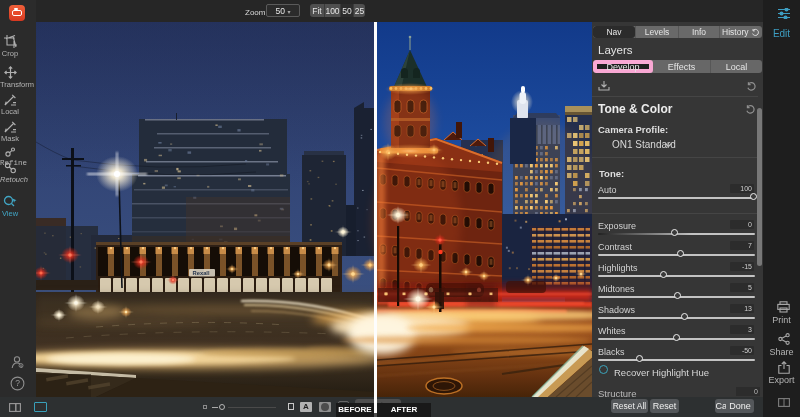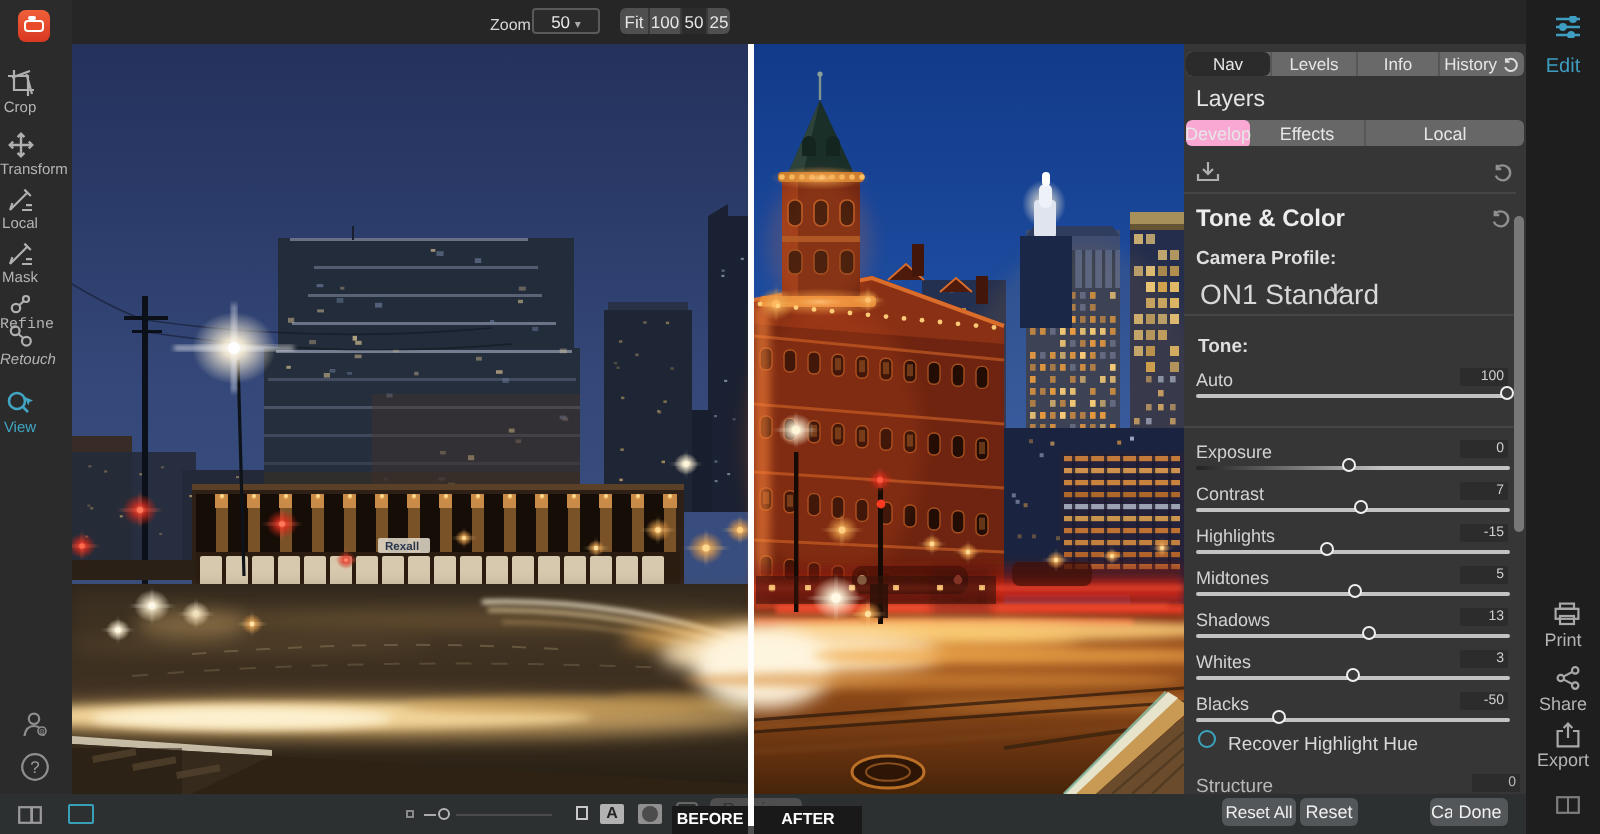--- a/index.html
+++ b/index.html
@@ -980,39 +980,39 @@
       <div style="width:42px;background:#2b2b2b;border-radius:3px;text-align:center;">Nav</div>
       <div style="width:43px;border-left:1px solid #575757;">Levels</div>
       <div style="width:41px;border-left:1px solid #575757;">Info</div>
       <div style="flex:1;border-left:1px solid #575757;">History&nbsp;<svg width="9" height="9" viewBox="0 0 10 10">
             <path d="M2.2 2.8 A3.4 3.4 0 1 1 1.7 6.2 M2.2 1.2 v2 h2" fill="none" stroke="#dcdcdc" stroke-width="1.1"></path>
           </svg></div>
     </div>
     <div class="abs" style="left:6px;top:22px;font-size:11.5px;color:#e4e4e4;">Layers</div>
 
     <div class="seg" style="left:1px;top:38px;width:169px;height:13px;font-size:9px;background:#676767;">
-      <div style="width:32px;background:#1f1f1f;border:7px solid #f9a8d4;border-radius:3px;">Develop</div>
+      <div style="width:60px;background:#1f1f1f;border:4px solid #f9a8d4;border-radius:3px;">Develop</div>
       <div style="width:57px;">Effects</div>
       <div style="flex:1;border-left:1px solid #575757;">Local</div>
     </div>
 
     <svg class="abs" style="left:6px;top:58px;" width="12" height="12" viewBox="0 0 12 12">
         <path d="M1 7v3h10V7 M6 1v6 M3.5 4.5 6 7 8.5 4.5" fill="none" stroke="#b0b0b0" stroke-width="1.1"></path>
       </svg>
     <svg class="abs" style="left:154px;top:59px;" width="11" height="11" viewBox="0 0 10 10">
         <path d="M2.2 2.8 A3.4 3.4 0 1 1 1.7 6.2 M2.2 1.2 v2 h2" fill="none" stroke="#8f8f8f" stroke-width="1.1"></path>
       </svg>
     <div class="abs" style="left:0;top:74px;width:166px;height:1px;background:#454545;"></div>
 
     <div class="abs" style="left:6px;top:80px;font-size:12px;font-weight:bold;color:#ececec;">Tone &amp; Color</div>
     <svg class="abs" style="left:153px;top:82px;" width="11" height="11" viewBox="0 0 10 10">
         <path d="M2.2 2.8 A3.4 3.4 0 1 1 1.7 6.2 M2.2 1.2 v2 h2" fill="none" stroke="#8f8f8f" stroke-width="1.1"></path>
       </svg>
     <div class="abs" style="left:6px;top:102px;font-size:9.5px;font-weight:bold;color:#dedede;">Camera Profile:</div>
-    <div class="abs" style="left:8px;top:117px;font-size:14px;color:#d8d8d8;">ON1 Standard</div>
+    <div class="abs" style="left:20px;top:117px;font-size:10px;color:#d8d8d8;">ON1 Standard</div>
     <svg class="abs" style="left:72px;top:119px;" width="9" height="8" viewBox="0 0 9 8">
         <path d="M1.5 2.5 4.5 5.5 7.5 2.5" fill="none" stroke="#c0c0c0" stroke-width="1.2"></path>
       </svg>
     <div class="abs" style="left:0;top:135px;width:166px;height:1px;background:#454545;"></div>
 
     <div class="abs" style="left:7px;top:146px;font-size:9.5px;font-weight:bold;color:#dedede;">Tone:</div>
 
     <div class="sliderrow" style="top:163px;">
       <div class="sl-label">Auto</div>
         <div class="sl-val">100</div>

